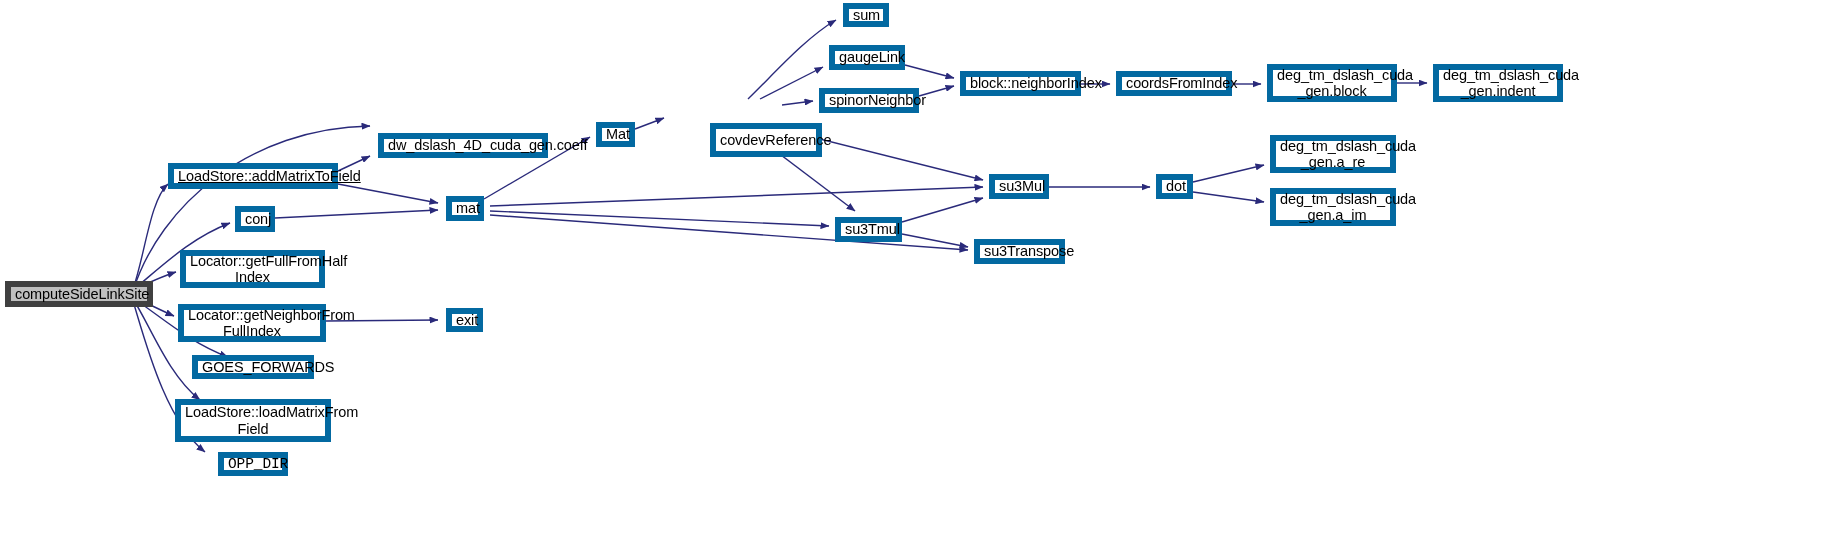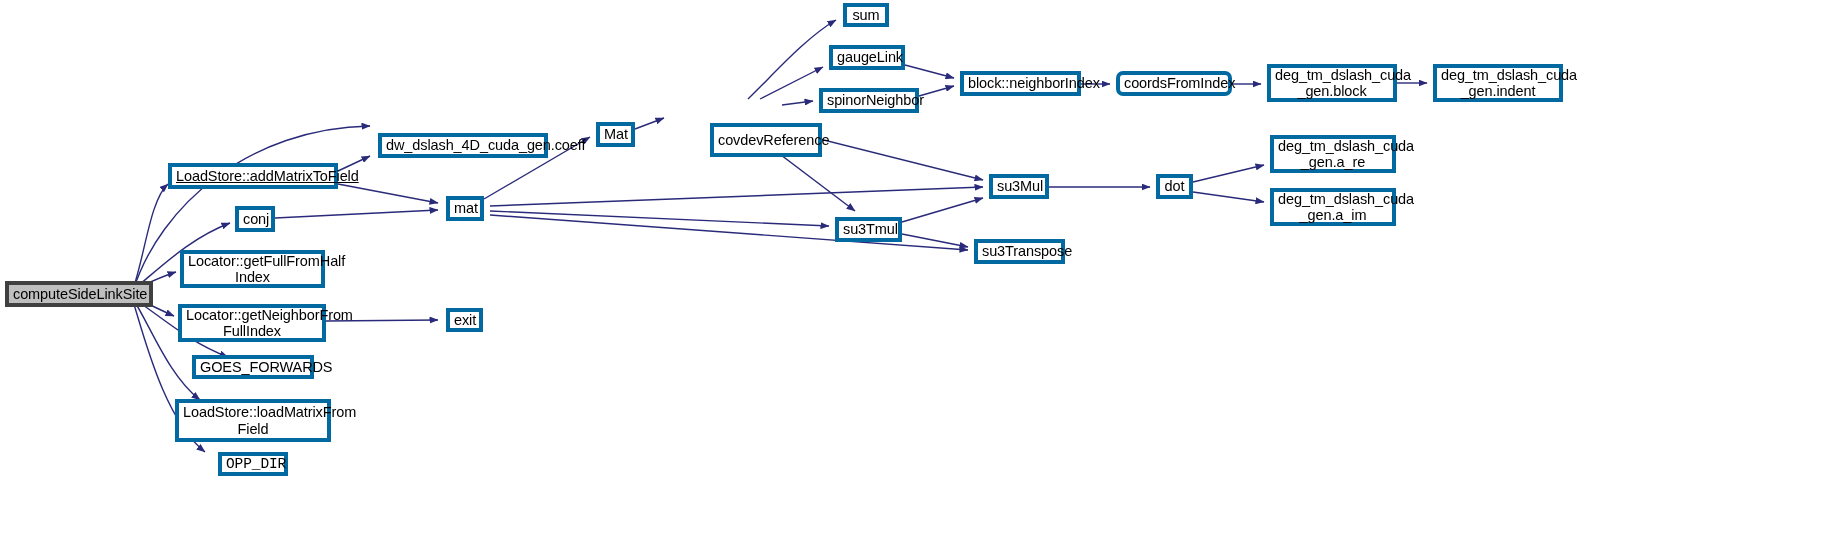--- a/index.html
+++ b/index.html
@@ -24,21 +24,21 @@
     height: 560px;
     pointer-events: none;
   }
   .node {
     position: absolute;
     box-sizing: border-box;
     display: flex;
     align-items: center;
     justify-content: center;
     text-align: center;
-    border: 4px solid #0369a1;
+    border: 6px solid #0369a1;
     background: #ffffff;
     color: #000000;
     font-size: 14.5px;
     line-height: 1.12;
     letter-spacing: -0.1px;
     white-space: pre-line;
     padding: 0 4px;
     cursor: pointer;
   }
   .node.root {
@@ -109,21 +109,21 @@
       <div class="node" style="left: 218px; top: 452px; width: 70px; height: 24px; font-family: Liberation Mono, monospace;"><span class="node-label">OPP_DIR</span></div>
       <div class="node" style="left: 378px; top: 133px; width: 170px; height: 25px;"><span class="node-label">dw_dslash_4D_cuda_gen.coeff</span></div>
       <div class="node" style="left: 446px; top: 196px; width: 38px; height: 25px;"><span class="node-label">mat</span></div>
       <div class="node" style="left: 446px; top: 308px; width: 37px; height: 24px;"><span class="node-label">exit</span></div>
       <div class="node" style="left: 596px; top: 122px; width: 39px; height: 25px;"><span class="node-label">Mat</span></div>
       <div class="node" style="left: 710px; top: 99px; width: 112px; height: 34px; margin-top: 24px;"><span class="node-label">covdevReference</span></div>
       <div class="node" style="left: 843px; top: 3px; width: 46px; height: 24px;"><span class="node-label">sum</span></div>
       <div class="node" style="left: 829px; top: 45px; width: 76px; height: 25px;"><span class="node-label">gaugeLink</span></div>
       <div class="node" style="left: 819px; top: 88px; width: 100px; height: 25px;"><span class="node-label">spinorNeighbor</span></div>
       <div class="node" style="left: 960px; top: 71px; width: 121px; height: 25px;"><span class="node-label">block::neighborIndex</span></div>
-      <div class="node" style="left: 1116px; top: 71px; width: 116px; height: 25px; border-radius: 7px;"><span class="node-label">coordsFromIndex</span></div>
+      <div class="node" style="left: 1116px; top: 71px; width: 116px; height: 25px;"><span class="node-label">coordsFromIndex</span></div>
       <div class="node" style="left: 1267px; top: 64px; width: 130px; height: 38px;"><span class="node-label">deg_tm_dslash_cuda
 _gen.block</span></div>
       <div class="node" style="left: 1433px; top: 64px; width: 130px; height: 38px;"><span class="node-label">deg_tm_dslash_cuda
 _gen.indent</span></div>
       <div class="node" style="left: 989px; top: 174px; width: 60px; height: 25px;"><span class="node-label">su3Mul</span></div>
       <div class="node" style="left: 835px; top: 217px; width: 67px; height: 25px;"><span class="node-label">su3Tmul</span></div>
       <div class="node" style="left: 974px; top: 239px; width: 91px; height: 25px;"><span class="node-label">su3Transpose</span></div>
       <div class="node" style="left: 1156px; top: 174px; width: 37px; height: 25px;"><span class="node-label">dot</span></div>
       <div class="node" style="left: 1270px; top: 135px; width: 126px; height: 38px;"><span class="node-label">deg_tm_dslash_cuda
 _gen.a_re</span></div>

